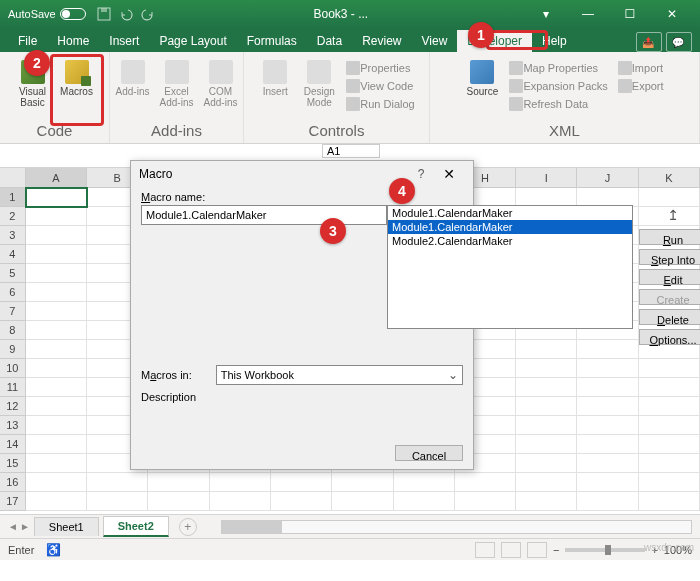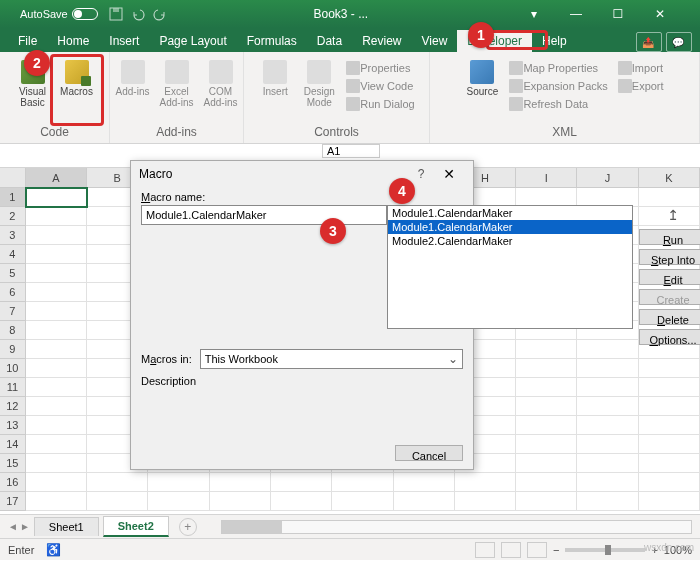--- a/index.html
+++ b/index.html
@@ -1,40 +1,40 @@
 <!DOCTYPE html>
 <html><head>
 <meta charset="utf-8">
 <style>
 * { box-sizing: border-box; margin: 0; padding: 0; font-family: "Segoe UI", Arial, sans-serif; }
 body { width: 700px; height: 581px; background: #fff; position: relative; overflow: hidden; font-size: 12px; }
 
 
-.titlebar { height: 28px; background: linear-gradient(#2a8a4a, #217346); color: #fff; display: flex; align-items: center; padding: 0 20px; }
+.titlebar { height: 28px; background: linear-gradient(#2a8a4a, #217346); color: #fff; display: flex; align-items: center; padding: 0 8px; }
 .autosave { display: flex; align-items: center; gap: 4px; font-size: 11px; }
 .toggle { width: 26px; height: 12px; border: 1px solid #fff; border-radius: 6px; position: relative; }
 .toggle::after { content: ""; position: absolute; left: 1px; top: 1px; width: 8px; height: 8px; border-radius: 50%; background: #fff; }
 .qat { display: flex; gap: 6px; margin-left: 10px; }
 .qat-icon { width: 16px; height: 16px; opacity: 0.7; }
 .doc-title { flex: 1; text-align: center; font-size: 12px; }
 .win-controls { display: flex; gap: 2px; }
 .win-btn { width: 40px; height: 24px; display: flex; align-items: center; justify-content: center; }
 
 
 .tabs { height: 24px; background: #217346; display: flex; align-items: flex-end; padding-left: 8px; gap: 0; color: #fff; position: relative; }
 .tab { padding: 4px 10px; font-size: 12px; cursor: pointer; position: relative; }
 .tab.active { background: #f3f2f1; color: #217346; }
 .tab-share { margin-left: auto; display: flex; gap: 4px; padding-right: 8px; }
 .tab-share-btn { width: 26px; height: 20px; border: 1px solid rgba(255,255,255,0.5); border-radius: 2px; display: flex; align-items: center; justify-content: center; font-size: 10px; }
 
 
 .ribbon { height: 92px; background: #f3f2f1; border-bottom: 1px solid #d4d4d4; display: flex; }
 .group { border-right: 1px solid #e1e1e1; display: flex; flex-direction: column; align-items: center; padding: 2px 4px; }
 .group-content { flex: 1; display: flex; align-items: flex-start; gap: 2px; padding-top: 4px; }
-.group-label { font-size: 12px; color: #666; padding: 2px 0; }
+.group-label { font-size: 15px; color: #666; padding: 2px 0; }
 .big-btn { display: flex; flex-direction: column; align-items: center; width: 42px; padding: 2px; font-size: 10px; text-align: center; color: #888; gap: 2px; }
 .big-icon { width: 24px; height: 24px; background: #ddd; border-radius: 2px; }
 .big-icon.vb { background: linear-gradient(135deg,#6b9e3f,#4a7a2a); }
 .big-icon.macros { background: linear-gradient(135deg,#e8c547,#c4a126); position: relative; }
 .big-icon.macros::after { content:""; position:absolute; right:-2px; bottom:-2px; width:10px; height:10px; background:#4a7a2a; border-radius:1px; }
 .big-icon.source { background: linear-gradient(135deg,#5a9bd5,#3a7ab5); }
 .big-btn.dark { color: #444; }
 .small-list { display: flex; flex-direction: column; gap: 2px; padding-top: 2px; }
 .small-item { display: flex; align-items: center; gap: 0; font-size: 11px; color: #888; padding: 1px 4px; }
 .small-icon { width: 14px; height: 14px; background: #ccc; border-radius: 1px; }
@@ -72,21 +72,21 @@
 .dlg-label { font-size: 11px; margin-bottom: 2px; }
 .dlg-label u { text-decoration: underline; }
 .macro-name-input { width: 246px; height: 20px; border: 1px solid #888; background: #fff; padding: 0 4px; font-size: 11px; }
 .macro-row { display: flex; gap: 6px; margin-bottom: 2px; }
 .macro-list { width: 246px; height: 124px; border: 1px solid #888; background: #fff; overflow: hidden; position: relative; }
 .macro-item { padding: 1px 4px; font-size: 11px; }
 .macro-item.sel { background: #0a64c8; color: #fff; }
 .btn-col { display: flex; flex-direction: column; gap: 4px; }
 .dlg-btn { width: 68px; height: 16px; border: 1px solid #adadad; background: #e1e1e1; font-size: 11px; text-align: center; line-height: 20px; }
 .dlg-btn u { text-decoration: underline; }
-.macros-in-row { display: flex; align-items: center; gap: 8px; margin-top: 4px; }
+.macros-in-row { display: flex; align-items: center; gap: 24px; margin-top: 20px; }
 .macros-in-sel { flex: 1; height: 20px; border: 1px solid #888; background: #fff; padding: 0 4px; font-size: 11px; display:flex; align-items:center; position:relative; }
 .macros-in-sel::after { content:"⌄"; position:absolute; right:4px; font-size:12px; color:#555; }
 .dlg-footer { position: absolute; bottom: 8px; right: 10px; }
 
 
 .sheetbar { height: 24px; background: #f3f2f1; border-top: 1px solid #d4d4d4; display: flex; align-items: center; padding: 0 8px; gap: 4px; }
 .sheet-nav { display: flex; gap: 2px; color: #888; font-size: 10px; }
 .sheet-tab { padding: 3px 14px; font-size: 11px; border: 1px solid #ccc; border-bottom: none; background: #e8e8e8; }
 .sheet-tab.active { background: #fff; border-bottom: 2px solid #217346; color: #217346; font-weight: 600; }
 .sheet-add { width: 18px; height: 18px; border: 1px solid #ccc; border-radius: 50%; text-align: center; line-height: 16px; font-size: 12px; color: #888; margin-left: 6px; }

